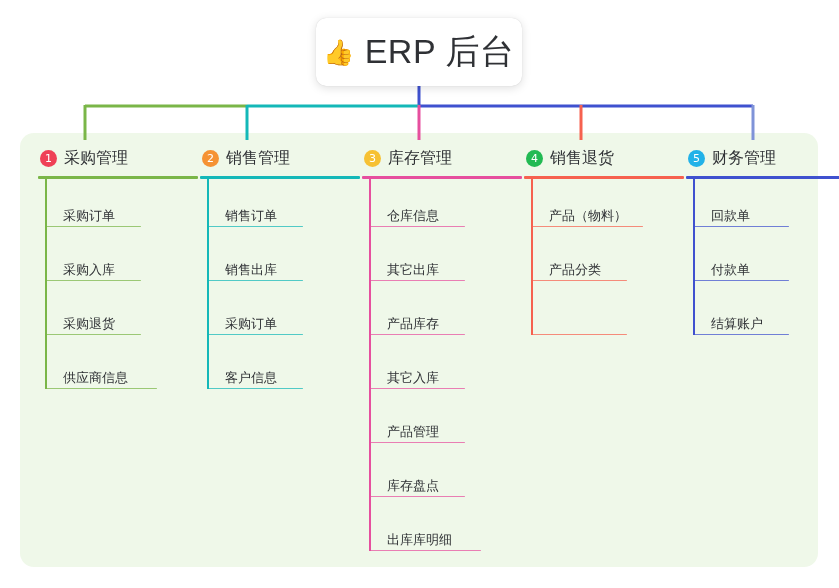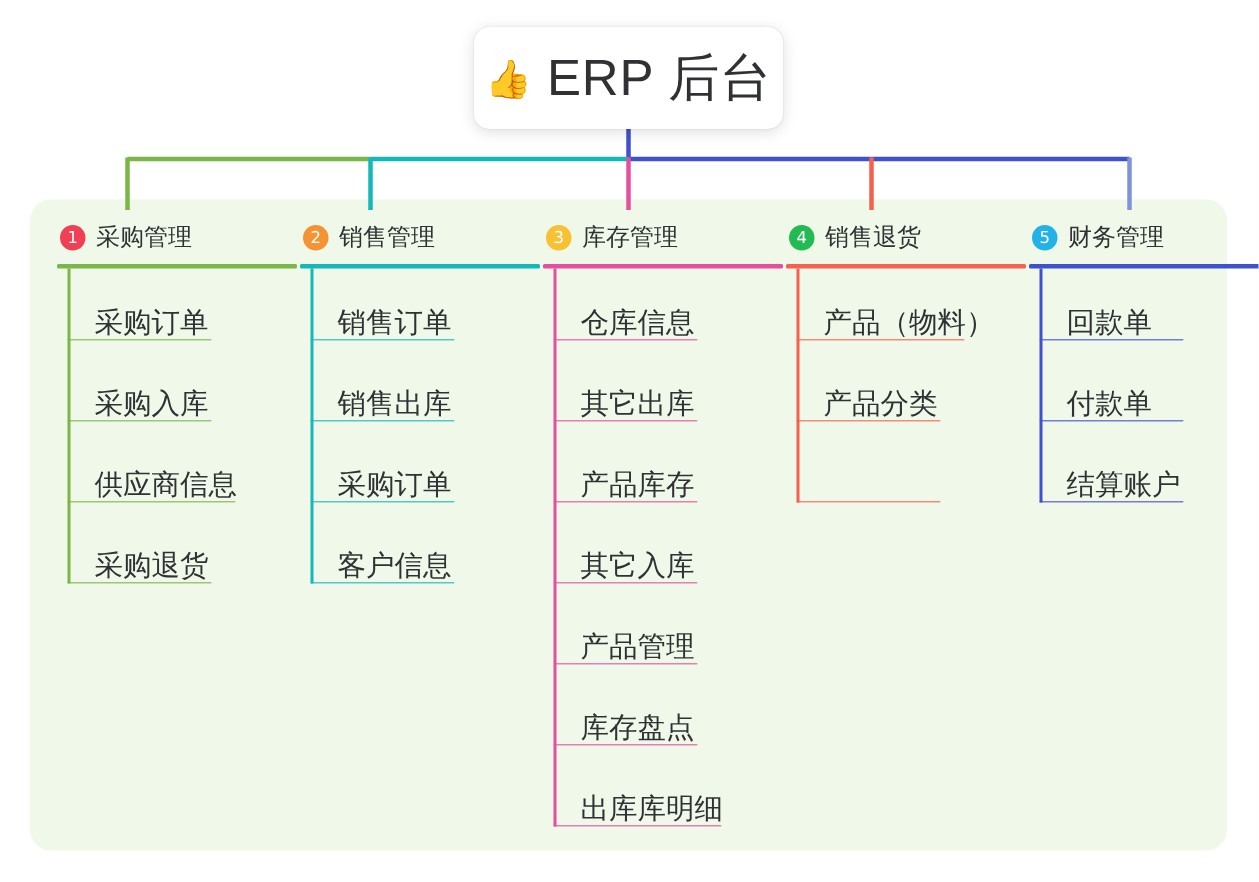--- a/index.html
+++ b/index.html
@@ -118,21 +118,21 @@
     top: 0;
     width: 2px;
   }
   .leaf {
     position: relative;
     height: 54px;
     padding-left: 25px;
     padding-top: 29px;
   }
   .leaf-text {
-    font-size: 19px;
+    font-size: 13px;
     color: #2f3135;
     white-space: nowrap;
     display: block;
     line-height: 15px;
   }
   .leaf-rule {
     position: absolute;
     left: 7px;
     bottom: 6px;
     height: 1.5px;
@@ -173,26 +173,26 @@
     <div class="leaves">
       <div class="spine" style="background: rgb(122, 182, 72); height: 210px;"></div>
       <div class="leaf">
         <span class="leaf-text">采购订单</span>
         <div class="leaf-rule" style="background: rgb(122, 182, 72); opacity: 0.72;"></div>
       </div>
       <div class="leaf">
         <span class="leaf-text">采购入库</span>
         <div class="leaf-rule" style="background: rgb(122, 182, 72); opacity: 0.72;"></div>
       </div>
+      <div class="leaf">
+        <span class="leaf-text">采购退货</span>
+        <div class="leaf-rule" style="background: rgb(122, 182, 72); opacity: 0.72;"></div>
+      </div>
       <div class="leaf wide">
         <span class="leaf-text">供应商信息</span>
-        <div class="leaf-rule" style="background: rgb(122, 182, 72); opacity: 0.72;"></div>
-      </div>
-      <div class="leaf">
-        <span class="leaf-text">采购退货</span>
         <div class="leaf-rule" style="background: rgb(122, 182, 72); opacity: 0.72;"></div>
       </div>
     </div>
   </div>
 
   <div class="column" id="col-1">
     <div class="col-head">
       <span class="badge" style="background: rgb(245, 146, 51);">2</span>
       <span class="col-title">销售管理</span>
     </div>

